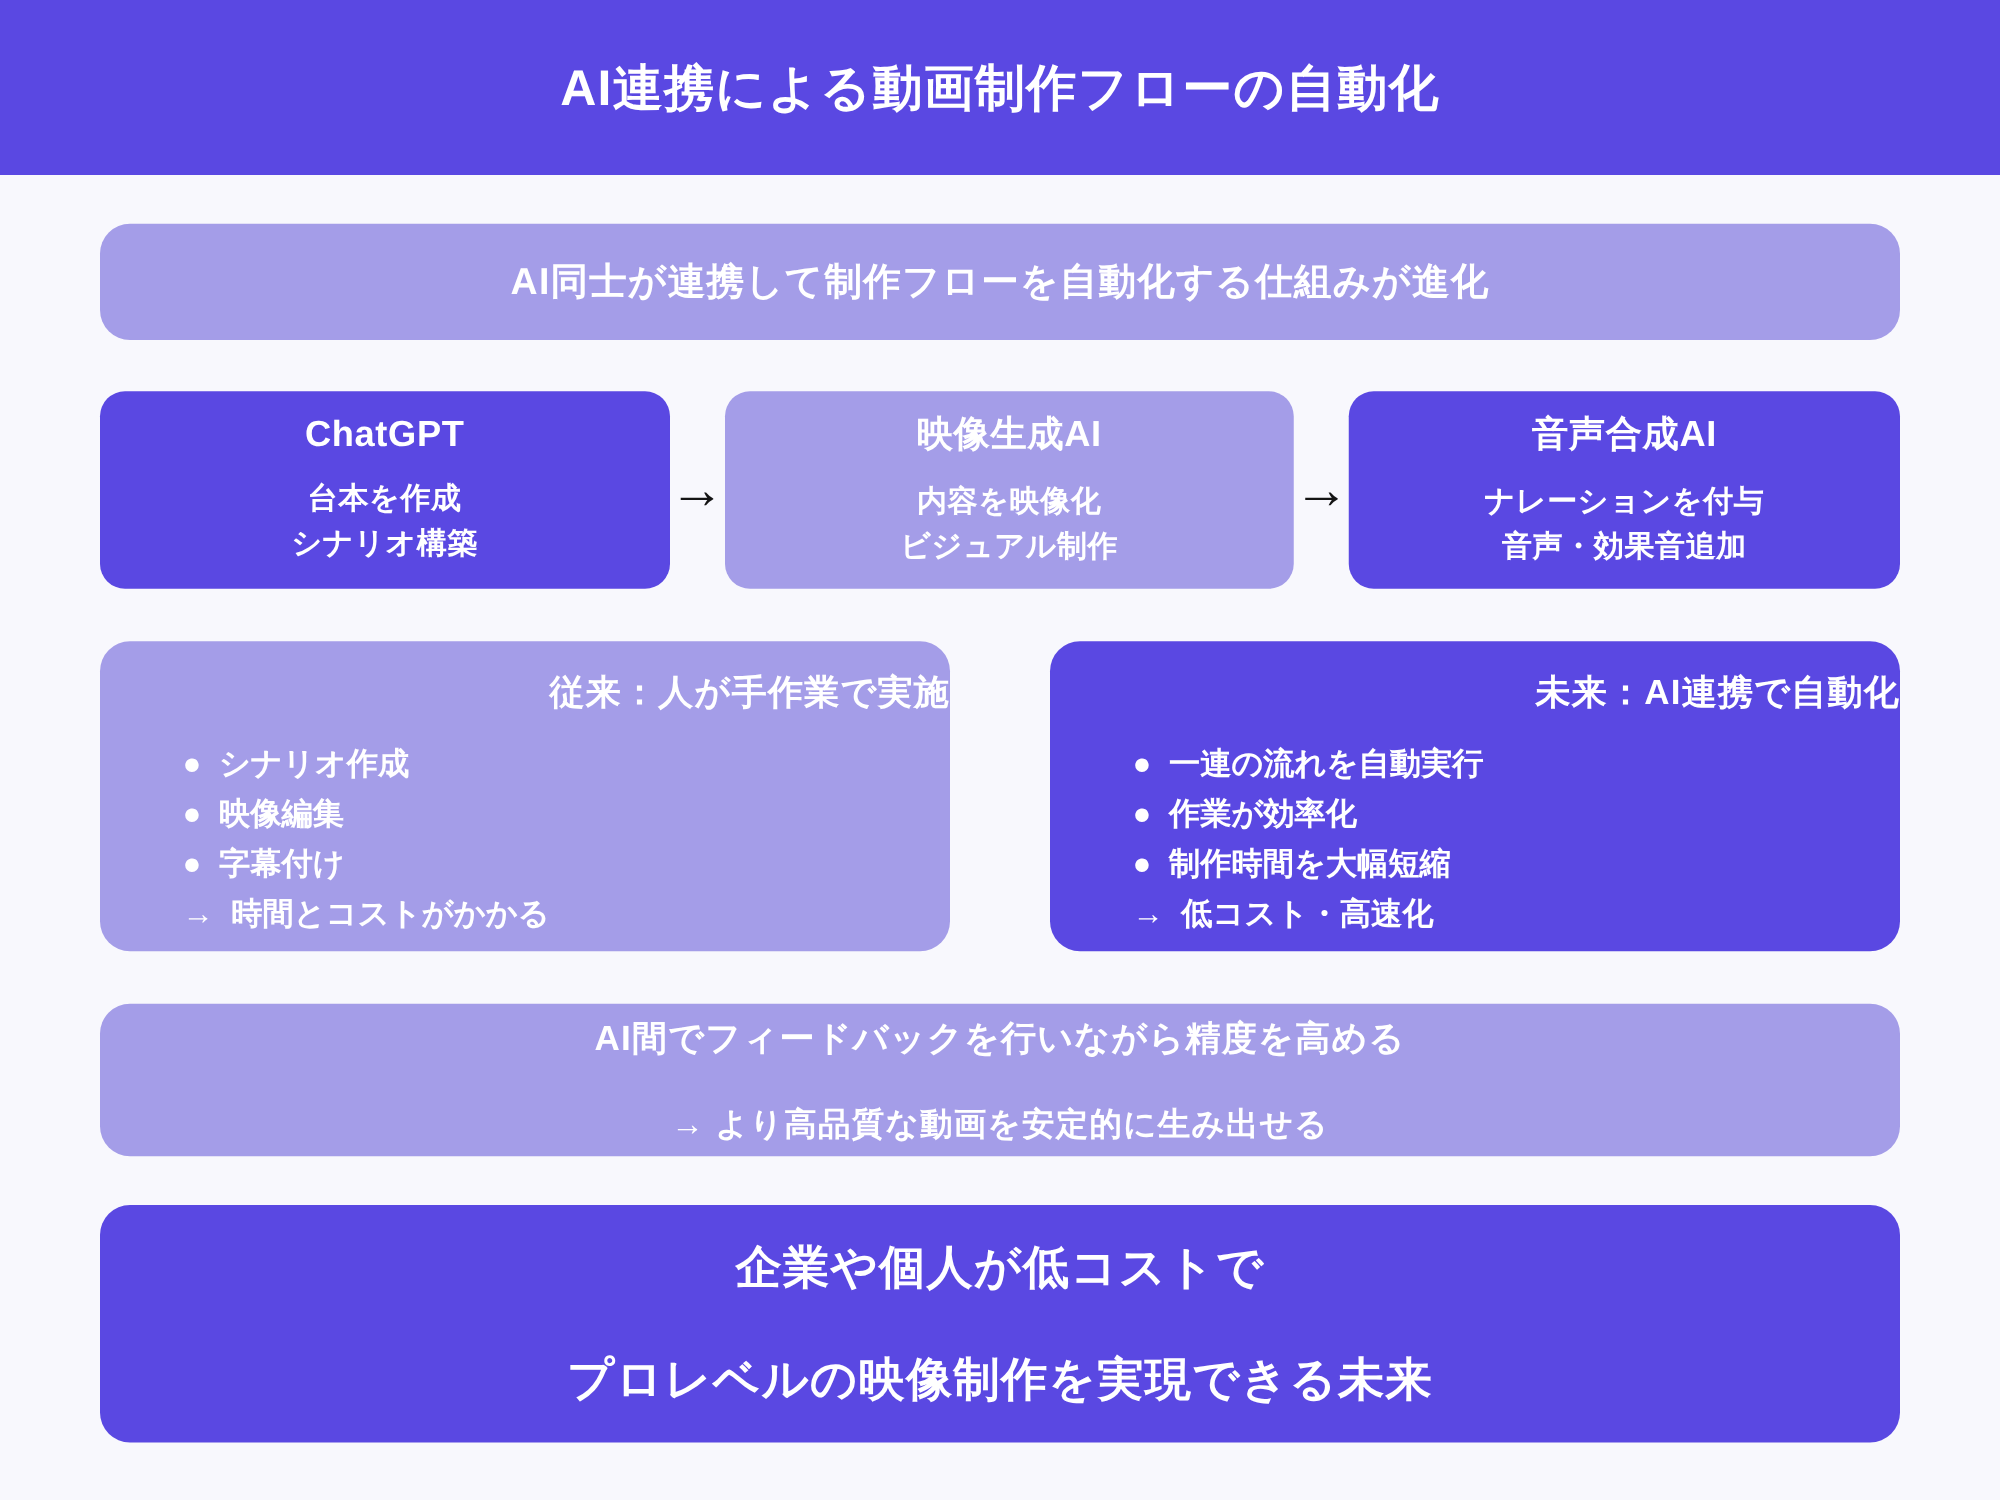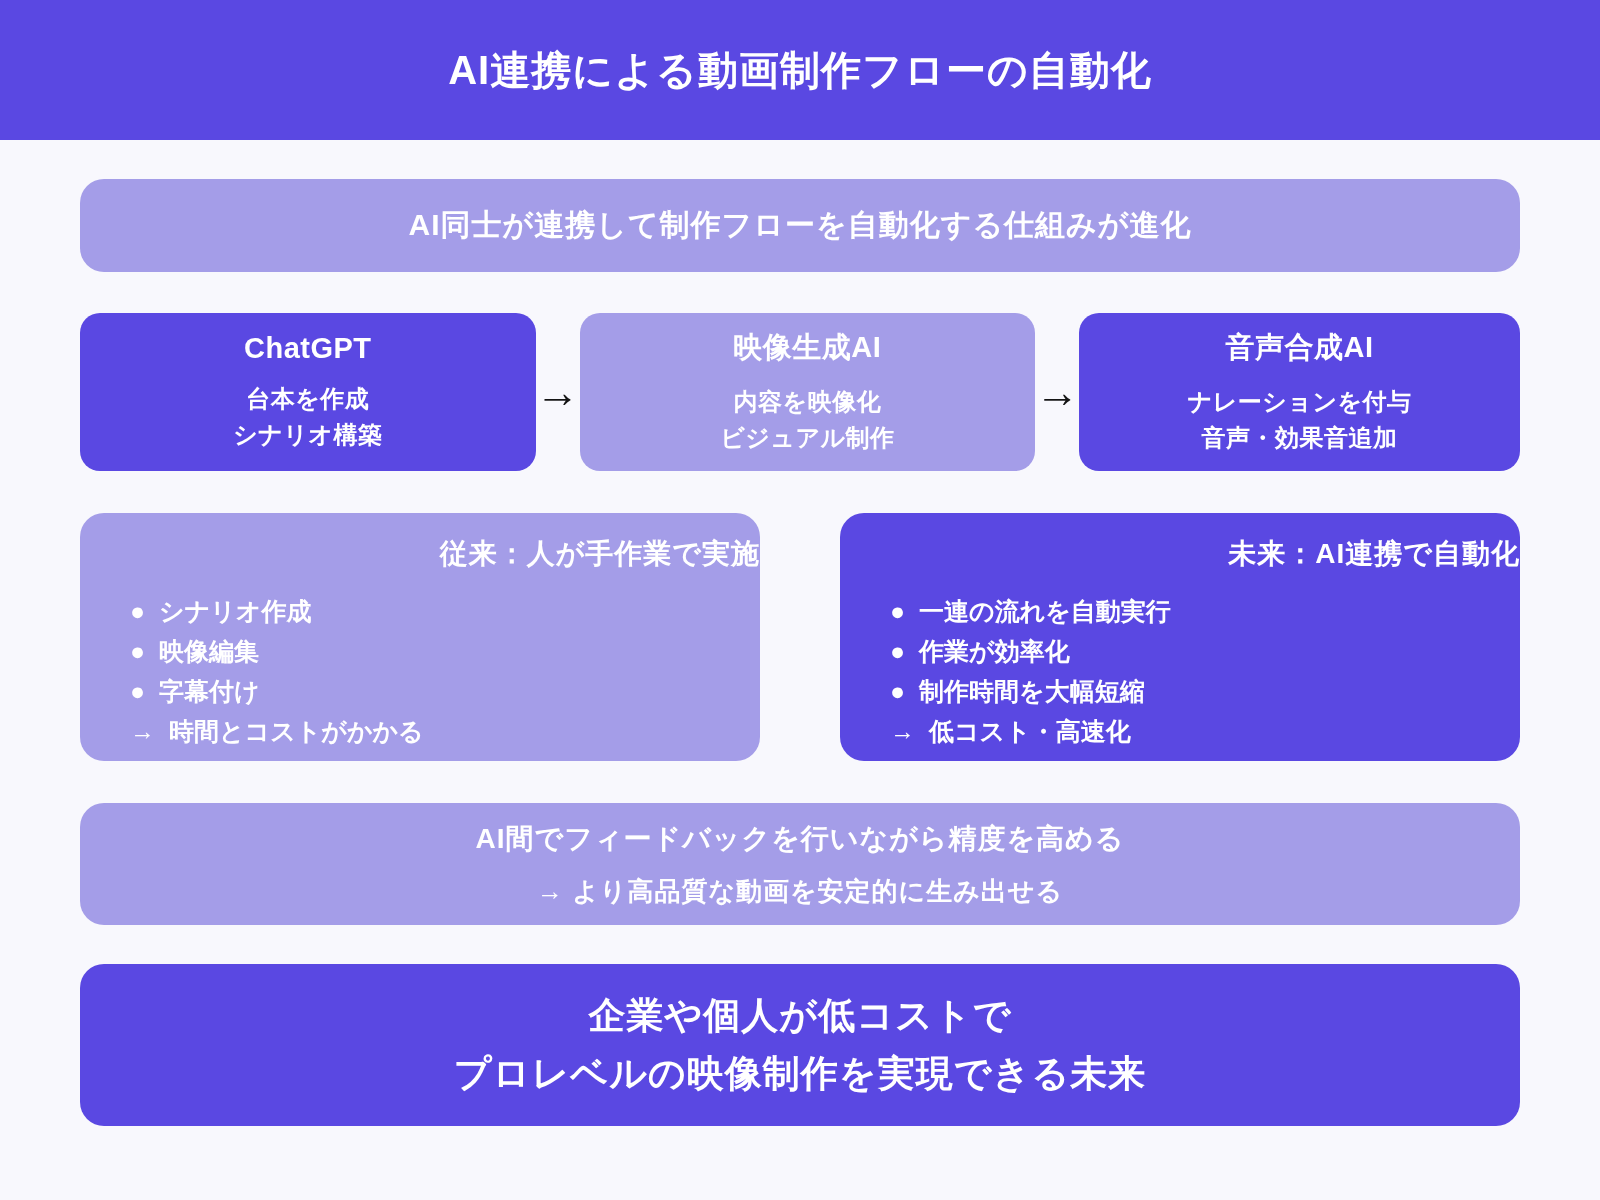--- a/index.html
+++ b/index.html
@@ -2,21 +2,21 @@
 <html><head>
 <meta charset="utf-8">
 <style>
   html,body{margin:0;padding:0;}
   body{
     width:1600px;height:1200px;
     background:#F8F8FD;
     font-family:"Liberation Sans","DejaVu Sans",sans-serif;
     -webkit-font-smoothing:antialiased;
   }
-  p,h1,ul{margin:0;padding:0;}
+  p,h1,ul{margin:16px;padding:0;}
 
   
   .header{
     height:140px;background:#5A48E2;
     display:flex;align-items:center;justify-content:center;
   }
   .header h1{
     color:#fff;font-size:40px;font-weight:bold;letter-spacing:1px;
   }
 
@@ -66,21 +66,21 @@
     display:flex;align-items:center;
   }
   .compare-list .marker{margin-right:14px;}
 
   
   .feedback{margin-top:42px;height:122px;letter-spacing:1px;}
   .fb-line1{font-size:28px;}
   .fb-line2{font-size:26px;margin-top:16px;}
 
   
-  .outcome{margin-top:39px;height:162px;font-size:37px;line-height:58px;letter-spacing:1px;}
+  .outcome{margin-top:39px;height:190px;font-size:37px;line-height:58px;letter-spacing:1px;}
 </style>
 </head>
 <body>
 
 <header class="header">
   <h1>AI連携による動画制作フローの自動化</h1>
 </header>
 
 <main class="content">
 

